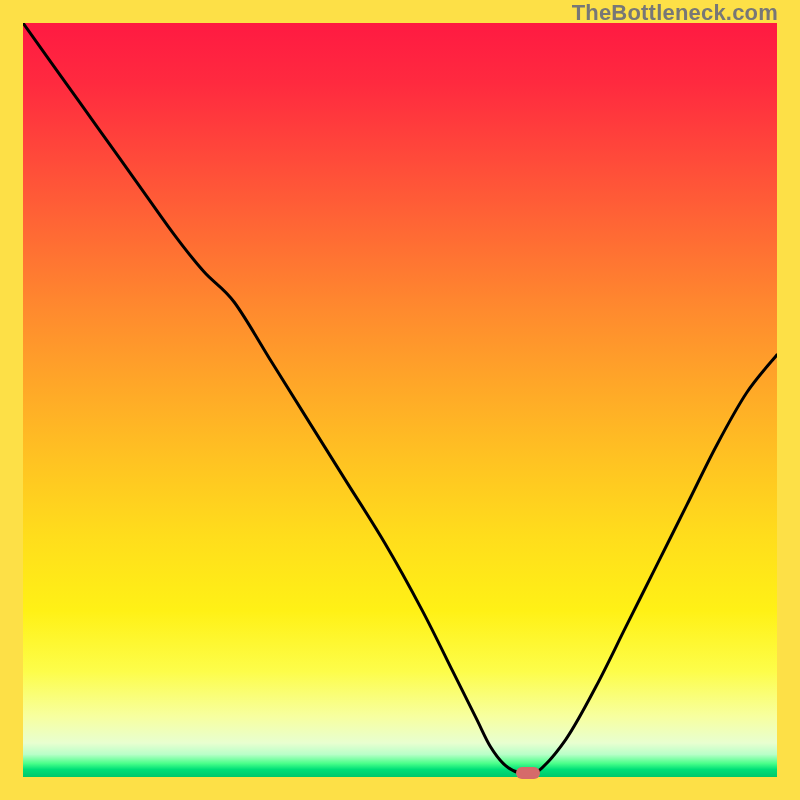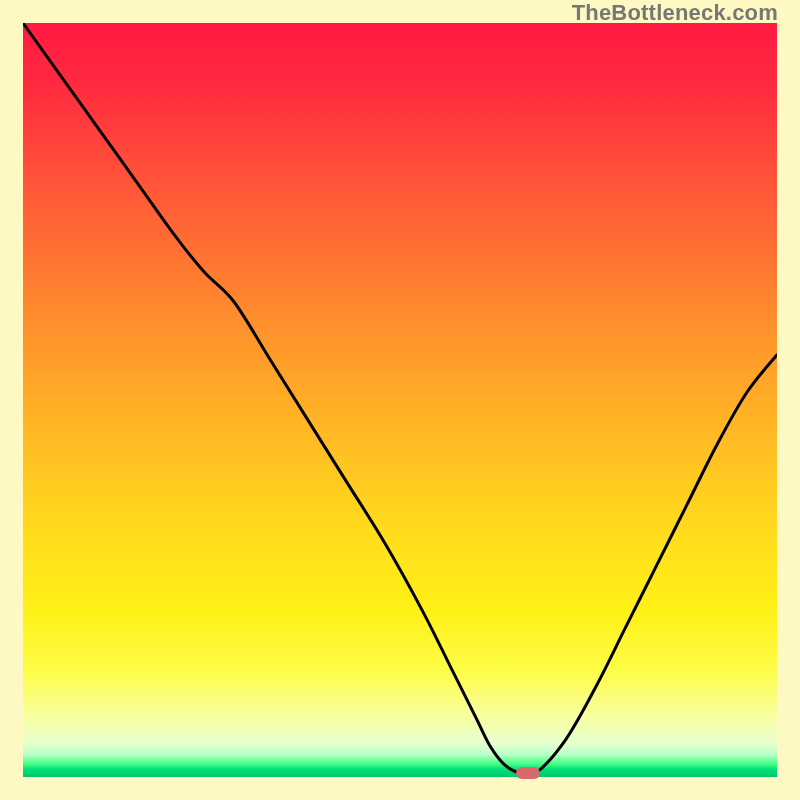--- a/index.html
+++ b/index.html
@@ -7,21 +7,21 @@
     padding: 0;
     width: 800px;
     height: 800px;
     background: #000;
     overflow: hidden;
   }
   .frame {
     position: relative;
     width: 800px;
     height: 800px;
-    background: #fef9c3;
+    background: #fde047;
   }
   .plot-area {
     position: absolute;
     left: 23px;
     top: 23px;
     width: 754px;
     height: 754px;
     background: linear-gradient(to bottom,
       #ff1a42 0%,
       #ff2a3f 8%,

